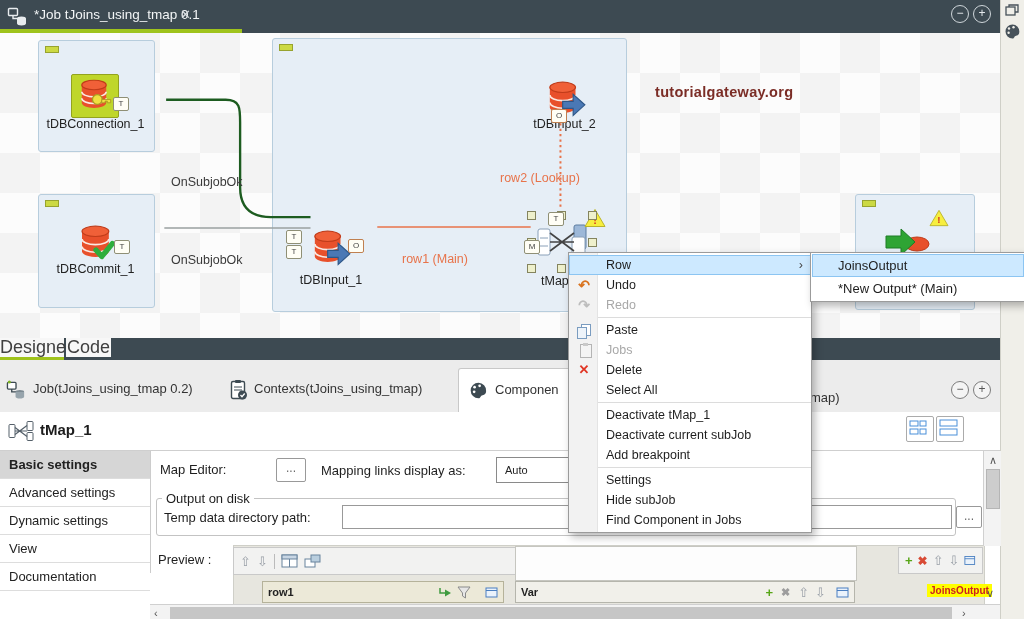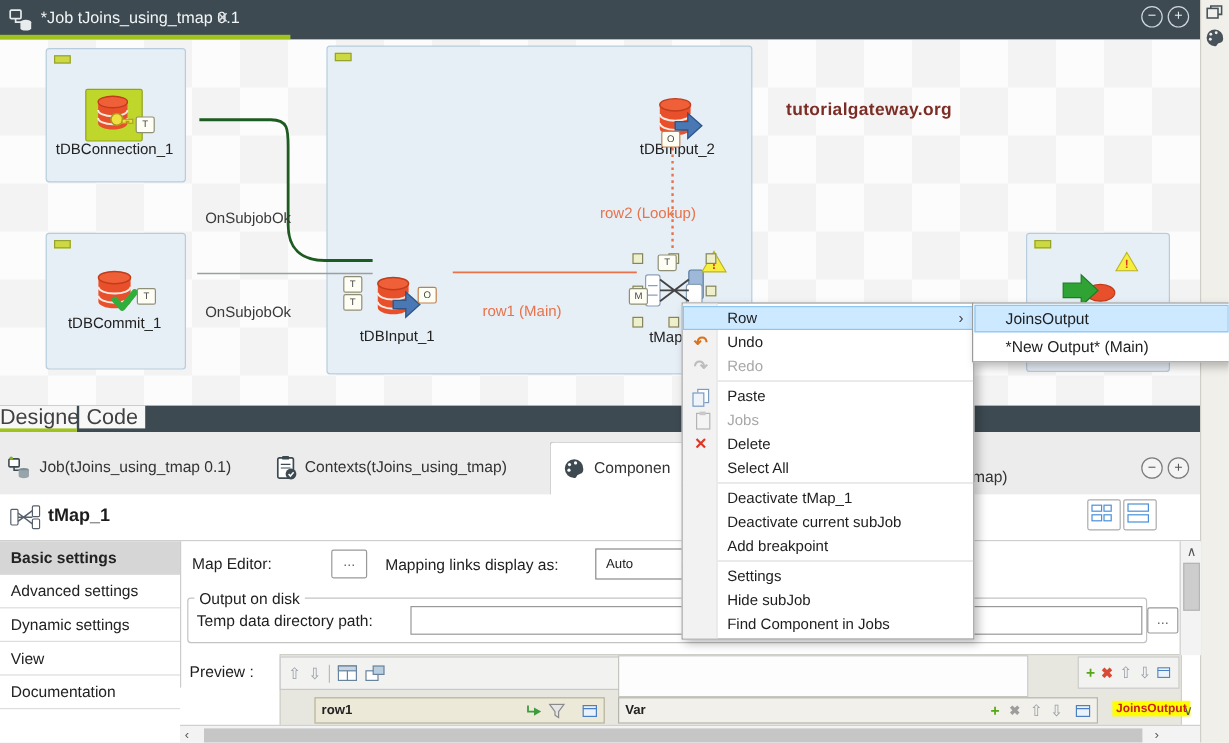--- a/index.html
+++ b/index.html
@@ -236,34 +236,34 @@
 
     <div class="linklabel" style="left:171px;top:142px">OnSubjobOk</div>
     <div class="linklabel" style="left:171px;top:220px">OnSubjobOk</div>
     <div class="rowlabel" style="left:402px;top:219px">row1 (Main)</div>
     <div class="rowlabel" style="left:500px;top:138px">row2 (Lookup)</div>
     <div class="watermark" style="top:51px">tutorialgateway.org</div>
   </div>
 
   <div class="viewbar">
     <div class="viewtab green-under" style="left:0;width:64px">Designer</div>
-    <div class="viewtab" style="left:66px;width:55px">Code</div>
+    <div class="viewtab" style="left:66px;width:45px">Code</div>
   </div>
 
   <div class="bottom">
 
     <div class="btab" style="left:0;width:222px">
       <svg class="abs" style="left:6px;top:8px" width="21" height="21" viewBox="0 0 22 22">
         <rect x="1.5" y="2.5" width="9" height="7" rx="1" fill="#fff" stroke="#3d4a52" stroke-width="1.4"></rect>
         <circle cx="3.5" cy="2" r="1.6" fill="#7fb322"></circle>
         <path d="M6,9.5 v3 h5" fill="none" stroke="#3d4a52" stroke-width="1.4"></path>
         <ellipse cx="14.5" cy="12.5" rx="4.5" ry="2" fill="#7d8a92"></ellipse>
         <path d="M10,12.5 v5 c0,1.1 2,2 4.5,2 s4.5,-0.9 4.5,-2 v-5" fill="#97a4ac"></path>
       </svg>
-      <span class="lbl" style="left:33px">Job(tJoins_using_tmap 0.1)</span>
+      <span class="lbl" style="left:33px">Job(tJoins_using_tmap 0.2)</span>
     </div>
     <div class="btab" style="left:224px;width:232px">
       <svg class="abs" style="left:6px;top:7px" width="18" height="22" viewBox="0 0 18 22">
         <rect x="1.5" y="2.5" width="13" height="17" rx="1.5" fill="#fff" stroke="#3d4a52" stroke-width="1.4"></rect>
         <rect x="5" y="1" width="6" height="3" rx="1" fill="#3d4a52"></rect>
         <line x1="4" y1="8" x2="12" y2="8" stroke="#3d4a52"></line>
           <line x1="4" y1="11" x2="12" y2="11" stroke="#3d4a52"></line>
         <circle cx="12.5" cy="16" r="4.5" fill="#3d4a52"></circle>
         <path d="M10.5,16 l1.5,1.7 2.7,-3.2" fill="none" stroke="#fff" stroke-width="1.3"></path>
       </svg>
@@ -365,21 +365,21 @@
         <svg width="14" height="13" viewBox="0 0 14 13" style="margin-left:4px">
           <path d="M1,1 h12 l-4.5,6 v5 l-3,-2 v-3 z" fill="#e6e6e6" stroke="#8a8a8a"></path>
         </svg>
         <svg width="13" height="11" viewBox="0 0 13 11" style="margin-left:14px">
           <rect x="1" y="1" width="11" height="9" fill="#eaf2fb" stroke="#4a7fc1"></rect>
             <line x1="1" y1="3.5" x2="12" y2="3.5" stroke="#4a7fc1"></line>
         </svg>
       </div>
 
       <div class="abs" style="left:515px;top:95px;width:340px;height:33px;background:#fdfdfd;border:1px solid #c6c6c0"></div>
-      <div class="subpanel-h h-var" style="left:515px;top:130px;width:400px;height:22px">
+      <div class="subpanel-h h-var" style="left:515px;top:130px;width:340px;height:22px">
         <span class="h-title">Var</span>
         <span class="plus-g" style="margin-right:8px">+</span>
         <span class="x-gray" style="margin-right:8px">✖</span>
         <span class="garrow" style="margin-right:6px">⇧</span>
         <span class="garrow" style="margin-right:10px">⇩</span>
         <svg width="13" height="11" viewBox="0 0 13 11">
           <rect x="1" y="1" width="11" height="9" fill="#eaf2fb" stroke="#4a7fc1"></rect>
             <line x1="1" y1="3.5" x2="12" y2="3.5" stroke="#4a7fc1"></line>
         </svg>
       </div>

